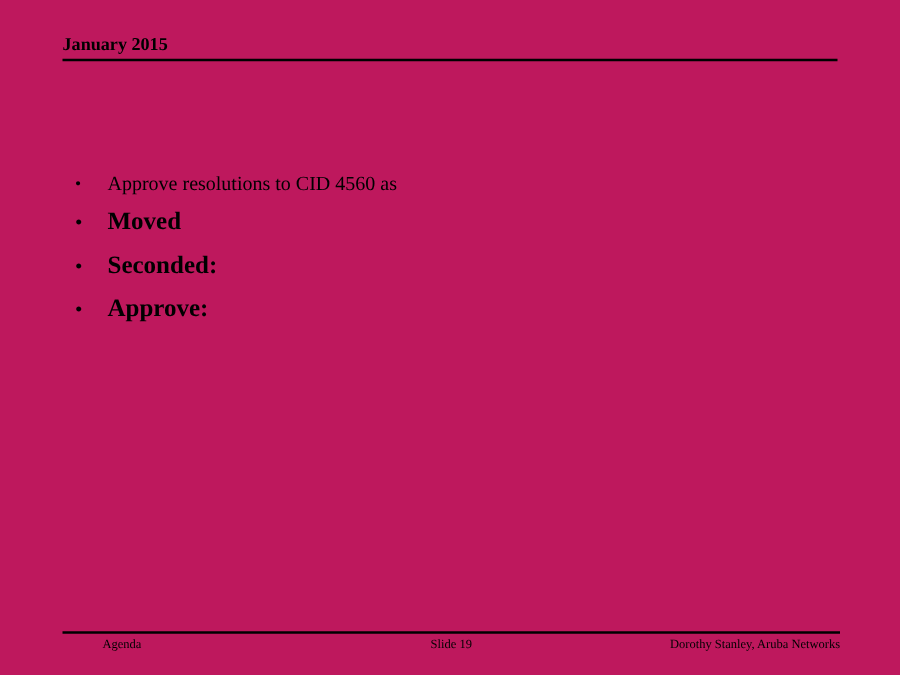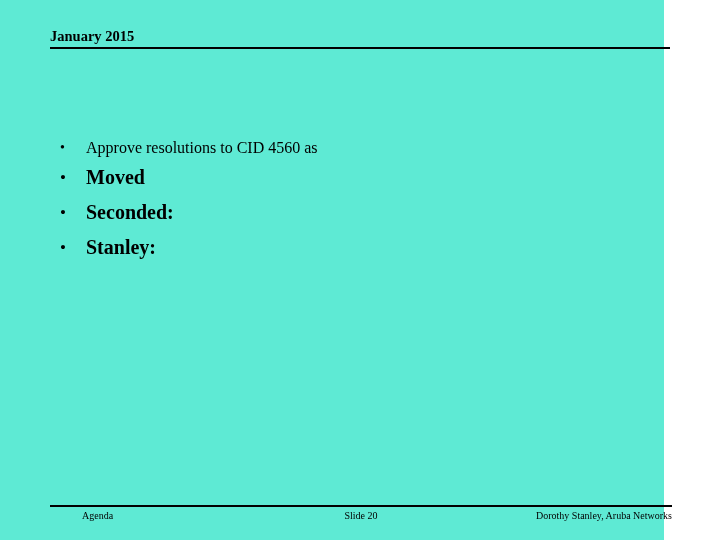--- a/index.html
+++ b/index.html
@@ -10,23 +10,23 @@
   body {
     width: 720px;
     height: 540px;
     background: #ffffff;
     font-family: "Liberation Serif", "DejaVu Serif", serif;
     color: #000000;
     overflow: hidden;
   }
   .slide {
     position: relative;
-    width: 664px;
+    width: 720px;
     height: 540px;
-    background: #5eead4;
+    background: #be185d;
   }
 
   
   .header {
     position: absolute;
     left: 50px;
     top: 28px;
     width: 620px;
     height: 22px;
   }
@@ -188,26 +188,26 @@
       <li>
         <span class="bullet-mark">•</span>
         <span>Moved</span>
       </li>
       <li>
         <span class="bullet-mark">•</span>
         <span>Seconded:</span>
       </li>
       <li>
         <span class="bullet-mark">•</span>
-        <span>Stanley:</span>
+        <span>Approve:</span>
       </li>
     </ul>
 
   </div>
 
   <div class="footer-rule"></div>
   <div class="footer">
     <span class="footer-left">Agenda</span>
-    <span class="footer-center">Slide 20</span>
+    <span class="footer-center">Slide 19</span>
     <span class="footer-right">Dorothy Stanley, Aruba Networks</span>
   </div>
 
 </div>
 
 </body></html>

